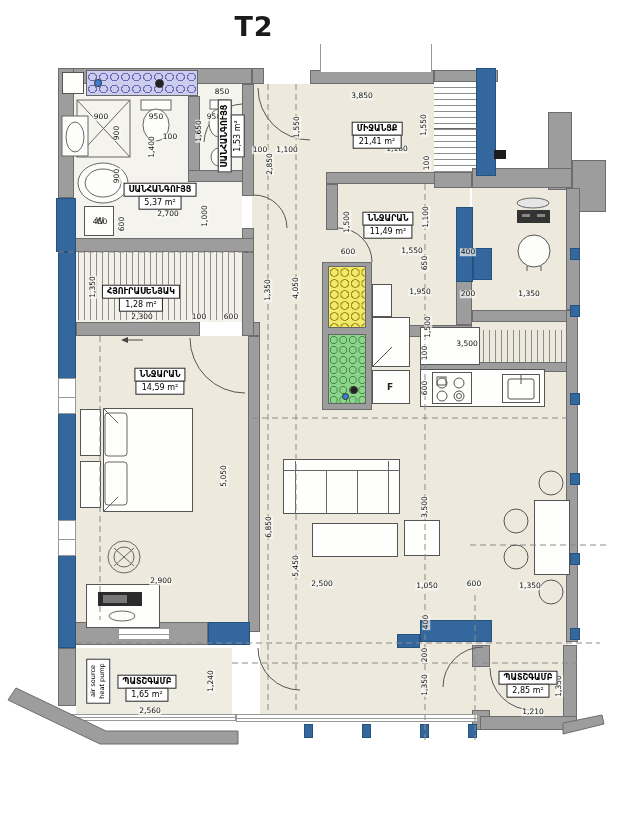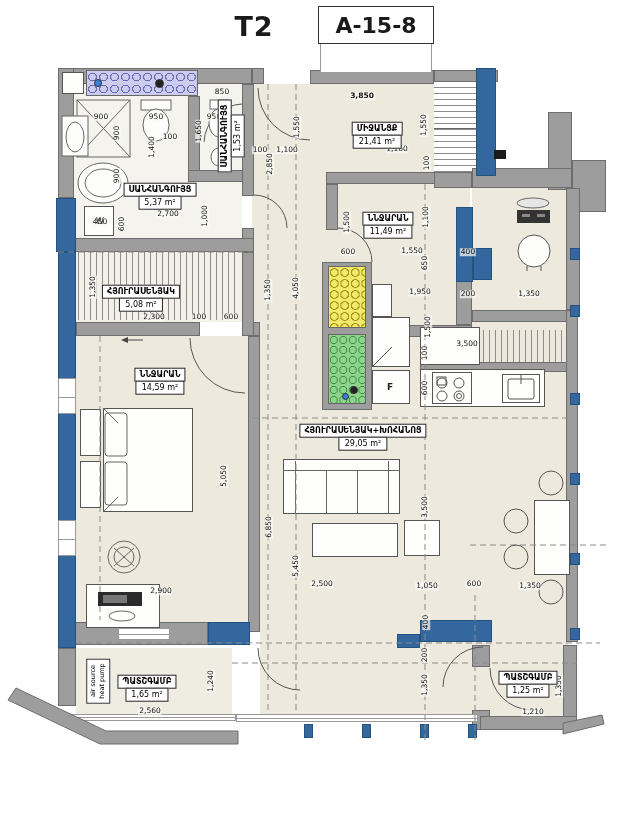--- a/index.html
+++ b/index.html
@@ -57,23 +57,20 @@
           font-size:22px;font-weight:bold;color:#1a1a1a;}
   .vest{position:absolute;left:320px;top:44px;width:112px;height:28px;background:#fff;
         border-left:1.5px solid #999;border-right:1.5px solid #999;z-index:5;}
 </style>
 </head>
 <body>
 
 <div id="plan">
 
   <div class="t2">T2</div>
-  <div class="aptbox">
-    <span>A-15-8</span>
-  </div>
   <div class="vest"></div>
 
   <div id="geo">
       <div class="f-bath" style="left: 74px; top: 84px; width: 168px; height: 166px;"></div>
       <div class="f-bath" style="left: 200px; top: 84px; width: 42px; height: 86px;"></div>
       <div class="f-dress" style="left: 76px; top: 252px; width: 166px; height: 70px;"></div>
       <div class="f-cream" style="left: 252px; top: 84px; width: 182px; height: 88px;"></div>
       <div class="f-cream" style="left: 252px; top: 172px; width: 86px; height: 246px;"></div>
       <div class="f-cream" style="left: 338px; top: 172px; width: 132px; height: 158px;"></div>
       <div class="f-cream" style="left: 260px; top: 322px; width: 308px; height: 394px;"></div>
@@ -288,21 +285,21 @@
       <span class="dim" style="left: 214px; top: 117px;">950</span>
       <span class="dim v" style="left: 117px; top: 133px;">900</span>
       <span class="dim" style="left: 170px; top: 137px;">100</span>
       <span class="dim v" style="left: 152px; top: 147px;">1,400</span>
       <span class="dim v" style="left: 199px; top: 131px;">1,650</span>
       <span class="dim v" style="left: 117px; top: 176px;">900</span>
       <span class="dim" style="left: 168px; top: 214px;">2,700</span>
       <span class="dim v" style="left: 205px; top: 216px;">1,000</span>
       <span class="dim v" style="left: 122px; top: 224px;">600</span>
       <span class="dim" style="left: 100px; top: 222px;">450</span>
-      <span class="dim" style="left: 362px; top: 96px; font-weight: bold;">3,850</span>
+      <span class="dim" style="left: 362px; top: 96px;">3,850</span>
       <span class="dim v" style="left: 297px; top: 127px;">1,550</span>
       <span class="dim v" style="left: 424px; top: 125px;">1,550</span>
       <span class="dim" style="left: 260px; top: 150px;">100</span>
       <span class="dim" style="left: 287px; top: 150px;">1,100</span>
       <span class="dim" style="left: 397px; top: 149px;">1,160</span>
       <span class="dim v" style="left: 270px; top: 164px;">2,850</span>
       <span class="dim v" style="left: 427px; top: 163px;">100</span>
       <span class="dim v" style="left: 347px; top: 222px;">1,500</span>
       <span class="dim v" style="left: 426px; top: 217px;">1,100</span>
       <span class="dim" style="left: 348px; top: 252px;">600</span>
@@ -312,28 +309,28 @@
       <span class="dim" style="left: 420px; top: 292px;">1,950</span>
       <span class="dim" style="left: 468px; top: 294px;">200</span>
       <span class="dim" style="left: 529px; top: 294px;">1,350</span>
       <span class="dim v" style="left: 428px; top: 327px;">1,500</span>
       <span class="dim" style="left: 467px; top: 344px;">3,500</span>
       <span class="dim v" style="left: 425px; top: 353px;">100</span>
       <span class="dim v" style="left: 425px; top: 388px;">600</span>
       <span class="dim v" style="left: 296px; top: 288px;">4,050</span>
       <span class="dim v" style="left: 268px; top: 290px;">1,350</span>
       <span class="dim v" style="left: 93px; top: 287px;">1,350</span>
-      <span class="dim" style="left: 154px; top: 317px;">2,300</span>
+      <span class="dim" style="left: 142px; top: 317px;">2,300</span>
       <span class="dim" style="left: 199px; top: 317px;">100</span>
       <span class="dim" style="left: 231px; top: 317px;">600</span>
       <span class="dim v" style="left: 224px; top: 476px;">5,050</span>
       <span class="dim v" style="left: 269px; top: 527px;">6,850</span>
       <span class="dim v" style="left: 296px; top: 566px;">5,450</span>
       <span class="dim v" style="left: 425px; top: 507px;">3,500</span>
-      <span class="dim" style="left: 161px; top: 581px; margin-top: 10px;">2,900</span>
+      <span class="dim" style="left: 161px; top: 581px;">2,900</span>
       <span class="dim" style="left: 322px; top: 584px;">2,500</span>
       <span class="dim" style="left: 427px; top: 586px;">1,050</span>
       <span class="dim" style="left: 474px; top: 584px;">600</span>
       <span class="dim" style="left: 530px; top: 586px;">1,350</span>
       <span class="dim v" style="left: 211px; top: 681px;">1,240</span>
       <span class="dim" style="left: 150px; top: 711px;">2,560</span>
       <span class="dim v" style="left: 426px; top: 622px;">400</span>
       <span class="dim v" style="left: 425px; top: 655px;">200</span>
       <span class="dim v" style="left: 425px; top: 685px;">1,350</span>
       <span class="dim" style="left: 533px; top: 712px;">1,210</span>
@@ -351,37 +348,33 @@
   <div class="rlabel" style="left:377px;top:135px">
     <span class="nm">ՄԻՋԱՆՑՔ</span>
     <span class="ar">21,41 m²</span>
   </div>
   <div class="rlabel" style="left:388px;top:225px">
     <span class="nm">ՆՆՋԱՐԱՆ</span>
     <span class="ar">11,49 m²</span>
   </div>
   <div class="rlabel" style="left:141px;top:298px">
     <span class="nm">ՀՅՈՒՐԱՍԵՆՅԱԿ</span>
-    <span class="ar">5,08 m²</span>
+    <span class="ar">1,28 m²</span>
   </div>
   <div class="rlabel" style="left:160px;top:381px">
     <span class="nm">ՆՆՋԱՐԱՆ</span>
     <span class="ar">14,59 m²</span>
   </div>
-  <div class="rlabel" style="left:363px;top:437px">
-    <span class="nm">ՀՅՈՒՐԱՍԵՆՅԱԿ+ԽՈՀԱՆՈՑ</span>
-    <span class="ar">29,05 m²</span>
-  </div>
   <div class="rlabel" style="left:147px;top:688px">
     <span class="nm">ՊԱՏՇԳԱՄԲ</span>
     <span class="ar">1,65 m²</span>
   </div>
   <div class="rlabel" style="left:528px;top:684px">
     <span class="nm">ՊԱՏՇԳԱՄԲ</span>
-    <span class="ar">1,25 m²</span>
+    <span class="ar">2,85 m²</span>
   </div>
 
   <div class="hp" style="left:98px;top:681px">
     <span>air source</span>
     <span>heat pump</span>
   </div>
   <span class="flabel" style="left:390px;top:387px">F</span>
   <span class="wlabel" style="left:100px;top:221px">W</span>
 
 </div>

